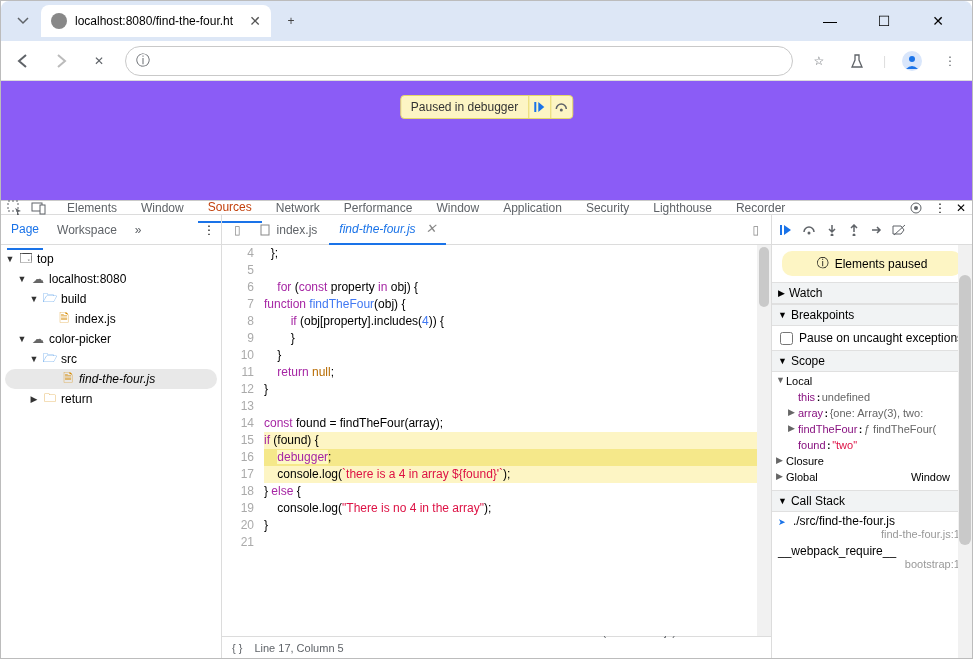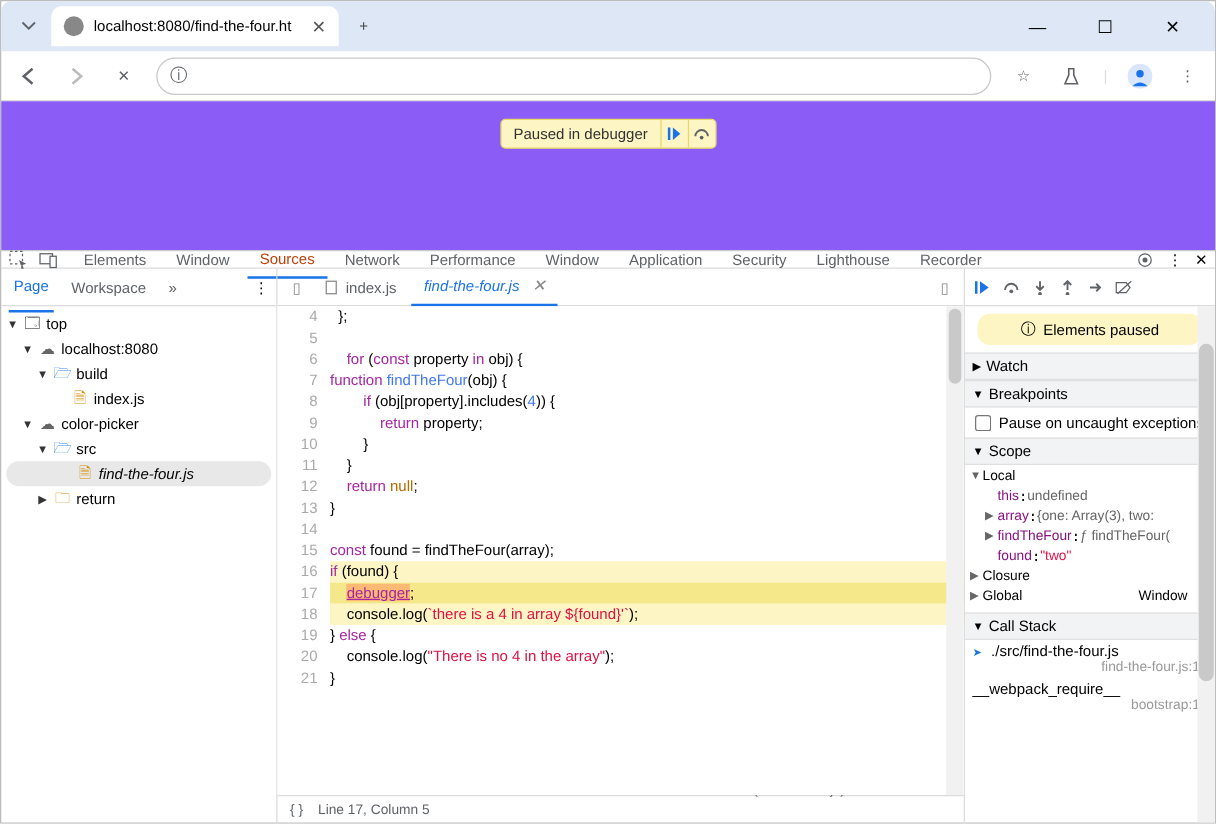--- a/index.html
+++ b/index.html
@@ -68,21 +68,21 @@
 .gutter div { height: 17px; line-height: 17px; }
 .codelines { flex: 1; }
 .codelines .line { height: 17px; line-height: 17px; white-space: pre; }
 .kw { color: #a626a4; }
 .fn { color: #4078f2; }
 .str { color: #d14; }
 .pr { color: #b76b01; }
 .num { color: #4078f2; }
 .line.hl { background: #fdf5c4; }
 .line.hl.dark { background: #f5e88a; }
-.hl-sel { background: #fdba74; text-decoration: underline; }
+.hl-sel { background: #fef9c3; }
 
 .status { height: 22px; border-top: 1px solid #dcdcdc; display: flex; align-items: center; padding: 0 10px; gap: 12px; font-size: 11px; color: #5f6368; }
 .status .right { margin-left: auto; display: flex; gap: 16px; }
 .status .cov { color: #1a73e8; margin-top: 32px; }
 .vr-scroll { position: absolute; right: 0; top: 0; bottom: 0; width: 14px; background: #f1f1f1; }
 .vr-thumb { position: absolute; right: 2px; top: 2px; width: 10px; height: 60px; background: #c9c9c9; border-radius: 5px; }
 
 
 .debug-panel { width: 201px; border-left: 1px solid #dcdcdc; display: flex; flex-direction: column; font-size: 12px; }
 .debug-toolbar { height: 30px; border-bottom: 1px solid #dcdcdc; display: flex; align-items: center; gap: 10px; padding: 0 8px; color: #5f6368; }
@@ -328,21 +328,20 @@
               <div>19</div>
               <div>20</div>
               <div>21</div>
           </div>
           <div class="codelines">
             <div class="line"><span>  };</span></div>
             <div class="line"></div>
             <div class="line"><span class="kw">    for</span><span> (</span><span class="kw">const</span><span> property </span><span class="kw">in</span><span> obj) {</span></div>
             <div class="line"><span class="kw">function</span><span class="fn"> findTheFour</span><span>(obj) {</span></div>
             <div class="line"><span class="kw">        if</span><span> (obj[property].includes(</span><span class="num">4</span><span>)) {</span></div>
-            <div class="line"><span class="kw">            return</span><span> property;</span></div>
             <div class="line"><span>        }</span></div>
             <div class="line"><span>    }</span></div>
             <div class="line"><span class="kw">    return</span><span class="pr"> null</span><span>;</span></div>
             <div class="line"><span>}</span></div>
             <div class="line"></div>
             <div class="line"><span class="kw">const</span><span> found = findTheFour(array);</span></div>
             <div class="line hl"><span class="kw">if</span><span> (found) {</span></div>
             <div class="line hl dark"><span>    </span><span class="kw hl-sel">debugger</span><span>;</span></div>
             <div class="line hl"><span>    console.log(</span><span class="str">`there is a 4 in array ${found}'`</span><span>);</span></div>
             <div class="line"><span>} </span><span class="kw">else</span><span> {</span></div>

